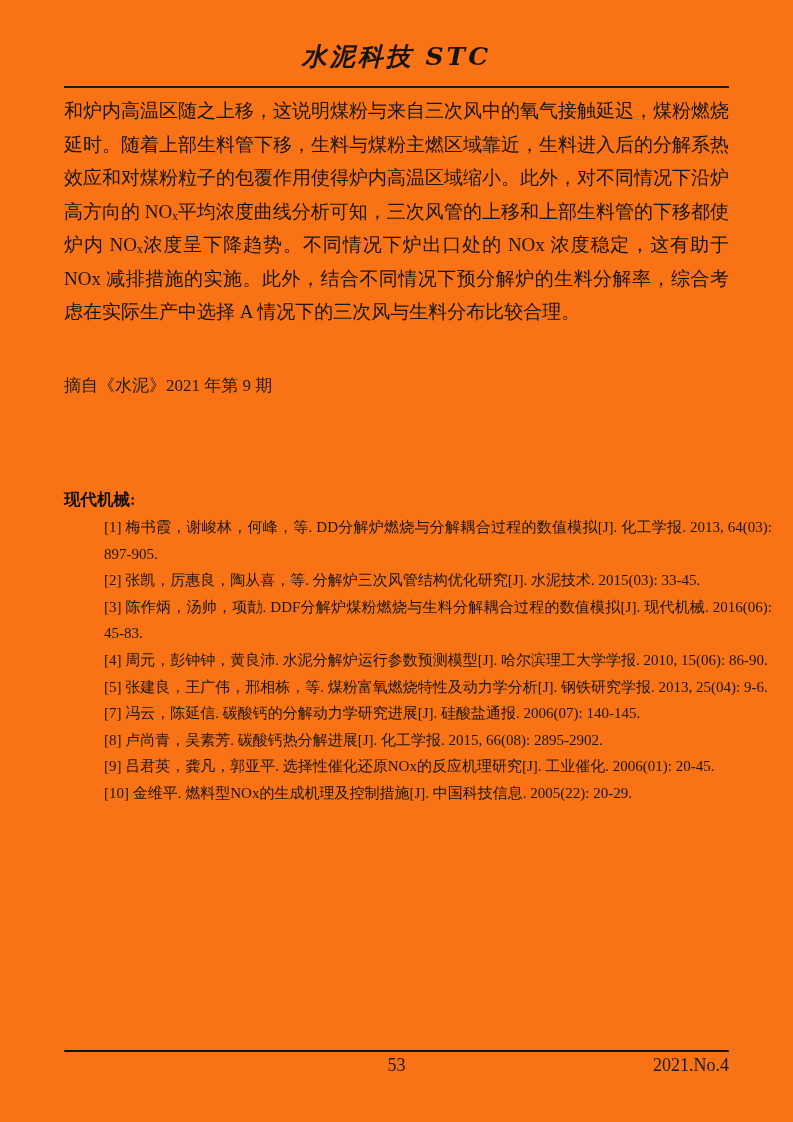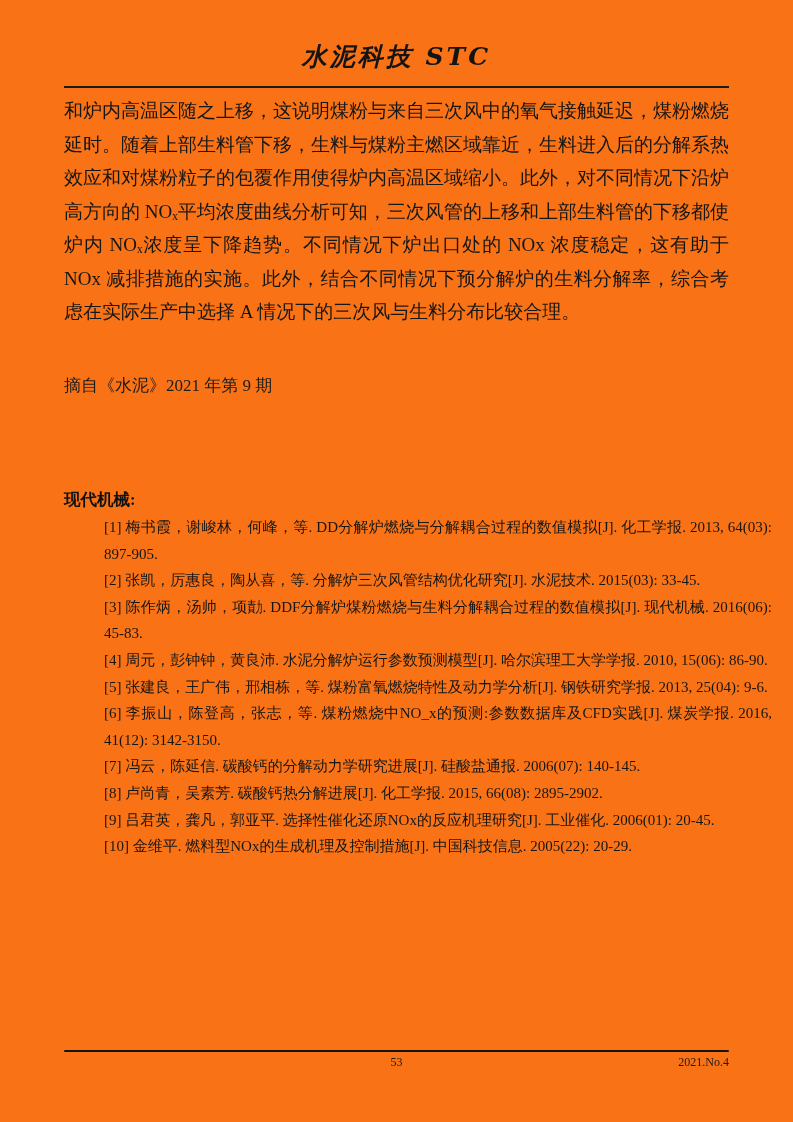--- a/index.html
+++ b/index.html
@@ -23,21 +23,21 @@
 
   .references-heading { position: absolute; top: 489px; left: 64px;
                         font-size: 16.5px; font-weight: bold; color: #111; }
   .references-list { position: absolute; top: 514px; left: 56px; width: 668px;
                      list-style: none; margin-left: 48px; }
   .ref-item { font-size: 15px; line-height: 26.6px; text-align: justify; color: #161616; }
 
   .footer-rule { position: absolute; top: 1050px; left: 64px; width: 665px; height: 2px;
                  background: #141414; border-radius: 1px; }
   .footer-row { position: absolute; top: 1055px; left: 64px; width: 665px; height: 20px;
-                font-size: 12px; color: #1a1a1a; }
+                font-size: 18px; color: #1a1a1a; }
   .page-number { position: absolute; left: 0; right: 0; text-align: center; }
   .issue-label { position: absolute; right: 0; }
 </style>
 </head>
 <body>
 
 <div class="page">
 
   <header class="header">
     <h1 class="journal-title">水泥科技 STC</h1>
@@ -50,21 +50,20 @@
     <p class="source-note">摘自《水泥》2021 年第 9 期</p>
 
     <h2 class="references-heading">现代机械:</h2>
 
     <div class="references-list">
         <div class="ref-item">[1] 梅书霞，谢峻林，何峰，等. DD分解炉燃烧与分解耦合过程的数值模拟[J]. 化工学报. 2013, 64(03): 897-905.</div>
         <div class="ref-item">[2] 张凯，厉惠良，陶从喜，等. 分解炉三次风管结构优化研究[J]. 水泥技术. 2015(03): 33-45.</div>
         <div class="ref-item">[3] 陈作炳，汤帅，项勣. DDF分解炉煤粉燃烧与生料分解耦合过程的数值模拟[J]. 现代机械. 2016(06): 45-83.</div>
         <div class="ref-item">[4] 周元，彭钟钟，黄良沛. 水泥分解炉运行参数预测模型[J]. 哈尔滨理工大学学报. 2010, 15(06): 86-90.</div>
         <div class="ref-item">[5] 张建良，王广伟，邢相栋，等. 煤粉富氧燃烧特性及动力学分析[J]. 钢铁研究学报. 2013, 25(04): 9-6.</div>
-        <div class="ref-item">[6] 李振山，陈登高，张志，等. 煤粉燃烧中NO_x的预测:参数数据库及CFD实践[J]. 煤炭学报. 2016, 41(12): 3142-3150.</div>
         <div class="ref-item">[7] 冯云，陈延信. 碳酸钙的分解动力学研究进展[J]. 硅酸盐通报. 2006(07): 140-145.</div>
         <div class="ref-item">[8] 卢尚青，吴素芳. 碳酸钙热分解进展[J]. 化工学报. 2015, 66(08): 2895-2902.</div>
         <div class="ref-item">[9] 吕君英，龚凡，郭亚平. 选择性催化还原NOx的反应机理研究[J]. 工业催化. 2006(01): 20-45.</div>
         <div class="ref-item">[10] 金维平. 燃料型NOx的生成机理及控制措施[J]. 中国科技信息. 2005(22): 20-29.</div>
       </div>
   </main>
 
   <footer>
     <div class="footer-rule"></div>
     <div class="footer-row">

